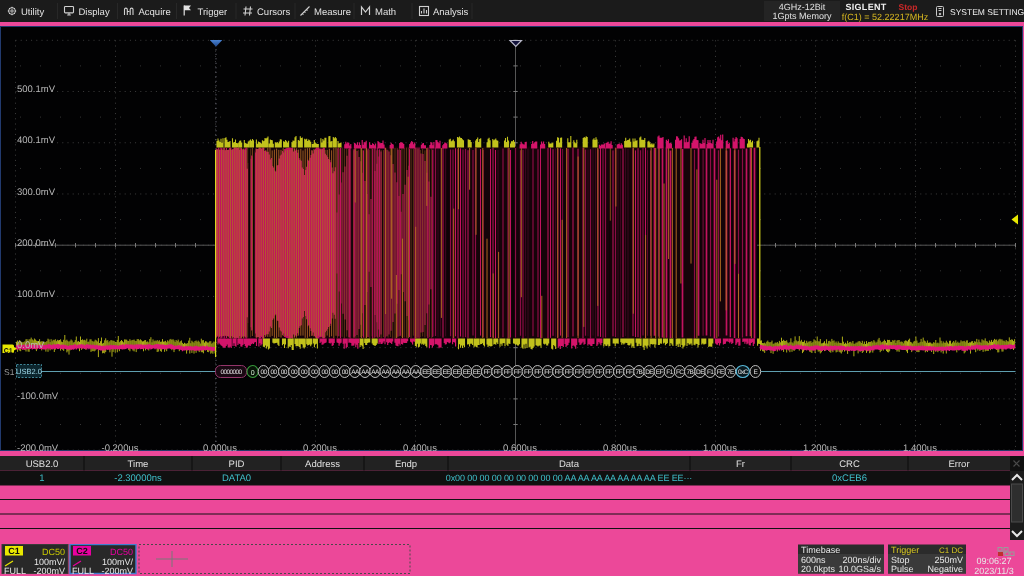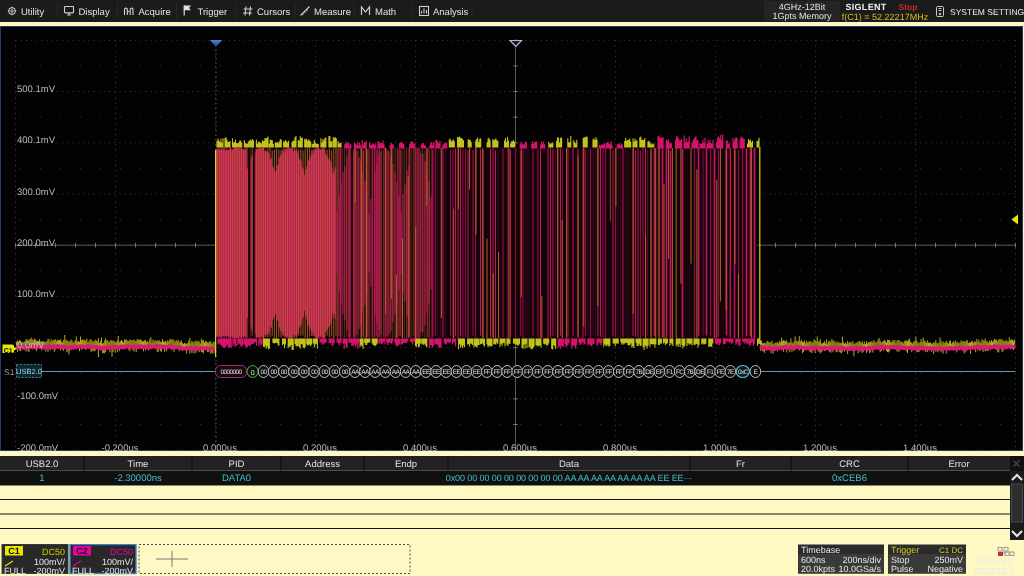--- a/index.html
+++ b/index.html
@@ -1,14 +1,14 @@
 <!DOCTYPE html>
 <html><head><meta charset="utf-8"><style>
 html,body{margin:0;padding:0;background:#000;}
-#app{position:relative;width:1024px;height:576px;background:#fef9c3;overflow:hidden;font-family:"Liberation Sans",sans-serif;}
+#app{position:relative;width:1024px;height:576px;background:#ec4899;overflow:hidden;font-family:"Liberation Sans",sans-serif;}
 #menubar{position:absolute;left:0;top:0;width:1024px;height:22px;background:#1b1b1b;}
 #scopewin{position:absolute;left:0;top:26px;width:1021px;height:423px;border:1.5px solid #223a6e;background:#020203;}
 text{font-family:"Liberation Sans",sans-serif;text-rendering:geometricPrecision;}
 .mtext{font-size:9.5px;fill:#e2e2e2;}
 .mr{font-size:9px;fill:#e2e2e2;}
 .siglent{font-size:9px;font-weight:bold;fill:#f0f0f0;letter-spacing:0.3px;}
 .stop{font-size:8.5px;fill:#c82828;font-weight:bold;}
 .fc1{font-size:9px;fill:#d8b820;}
 .msys{font-size:8.5px;fill:#f0f0f0;}
 .glab{font-size:9.5px;fill:#b8b8b8;}

